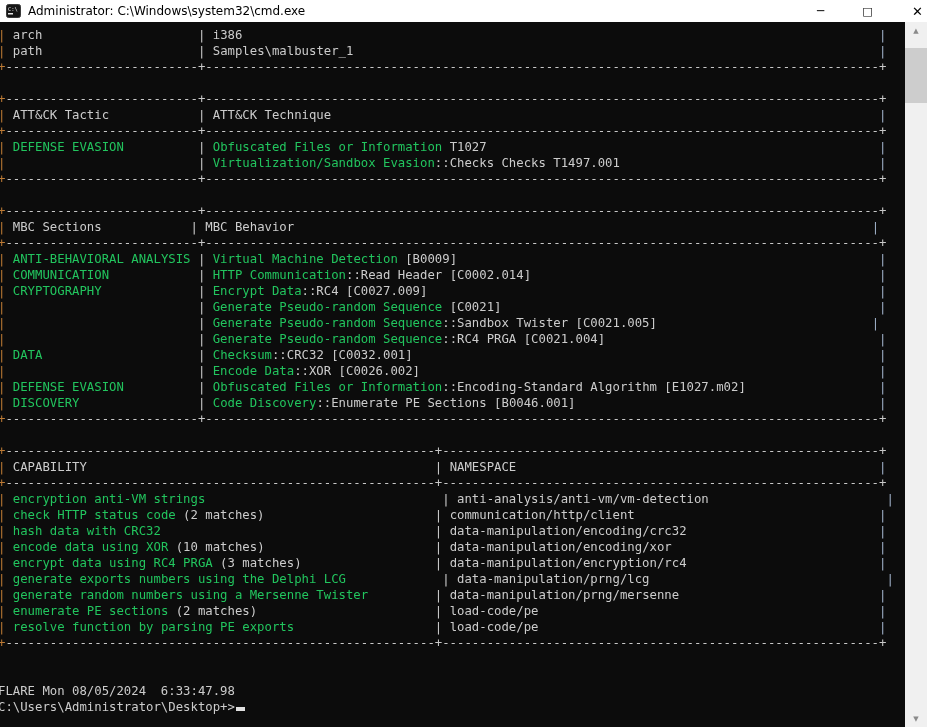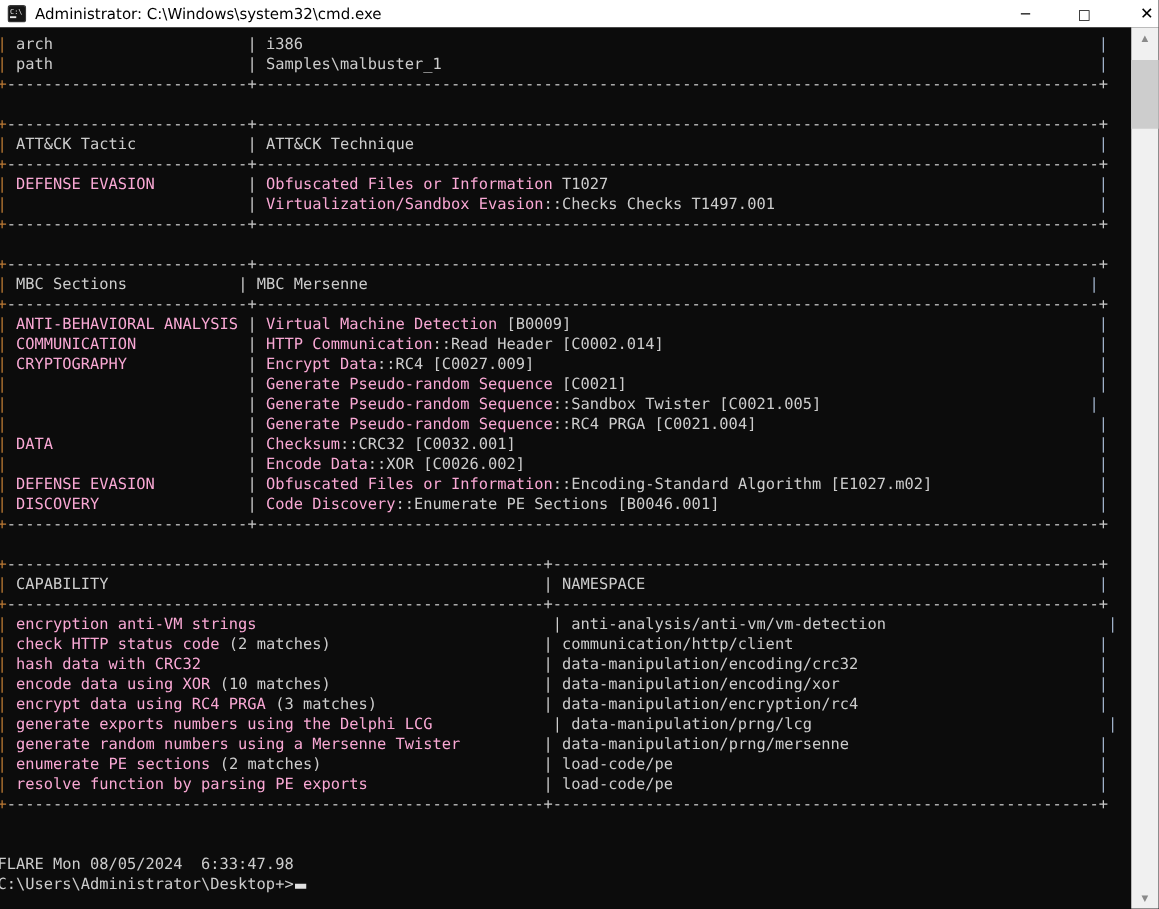--- a/index.html
+++ b/index.html
@@ -27,21 +27,21 @@
   .terminal{
     position:absolute;left:0;top:22px;width:905px;height:705px;
     background:#0c0c0c;overflow:hidden;
   }
   .term-pre{
     position:absolute;left:-2px;top:5px;
     font-family:"DejaVu Sans Mono",monospace;font-size:12.3px;
   }
   .tline{height:16px;line-height:16px;white-space:pre;}
   .c-w{color:#cccccc;}
-  .c-b{color:#f9a8d4;margin-top:44px;}
+  .c-b{color:#22c55e;margin-top:44px;}
   .c-o{color:#bc7a34;}
   .c-d{color:#c8c8c8;}
   .c-r{color:#9fb0c8;}
   .cursor{
     display:inline-block;width:9px;height:4px;background:#e0e0e0;
     margin-left:1px;vertical-align:baseline;
   }
   
   .scrollbar{
     position:absolute;left:905px;top:22px;width:22px;height:705px;
@@ -80,21 +80,21 @@
       <div class="tline"><span class="c-o">+</span><span class="c-d">--------------------------</span><span class="c-d">+</span><span class="c-d">-------------------------------------------------------------------------------------------</span><span class="c-d">+</span></div>
       <div class="tline"><span class="c-w"> </span></div>
       <div class="tline"><span class="c-o">+</span><span class="c-d">--------------------------</span><span class="c-d">+</span><span class="c-d">-------------------------------------------------------------------------------------------</span><span class="c-d">+</span></div>
       <div class="tline"><span class="c-o">|</span><span class="c-w"> </span><span class="c-w">ATT&amp;CK Tactic</span><span class="c-w">            </span><span class="c-w">|</span><span class="c-w"> </span><span class="c-w">ATT&amp;CK Technique</span><span class="c-w">                                                                          </span><span class="c-r">|</span></div>
       <div class="tline"><span class="c-o">+</span><span class="c-d">--------------------------</span><span class="c-d">+</span><span class="c-d">-------------------------------------------------------------------------------------------</span><span class="c-d">+</span></div>
       <div class="tline"><span class="c-o">|</span><span class="c-w"> </span><span class="c-b">DEFENSE EVASION</span><span class="c-w">          </span><span class="c-w">|</span><span class="c-w"> </span><span class="c-b">Obfuscated Files or Information</span><span class="c-w"> T1027</span><span class="c-w">                                                     </span><span class="c-r">|</span></div>
       <div class="tline"><span class="c-o">|</span><span class="c-w"> </span><span class="c-w">                         </span><span class="c-w">|</span><span class="c-w"> </span><span class="c-b">Virtualization/Sandbox Evasion</span><span class="c-w">::Checks Checks T1497.001</span><span class="c-w">                                   </span><span class="c-r">|</span></div>
       <div class="tline"><span class="c-o">+</span><span class="c-d">--------------------------</span><span class="c-d">+</span><span class="c-d">-------------------------------------------------------------------------------------------</span><span class="c-d">+</span></div>
       <div class="tline"><span class="c-w"> </span></div>
       <div class="tline"><span class="c-o">+</span><span class="c-d">--------------------------</span><span class="c-d">+</span><span class="c-d">-------------------------------------------------------------------------------------------</span><span class="c-d">+</span></div>
-      <div class="tline"><span class="c-o">|</span><span class="c-w"> </span><span class="c-w">MBC Sections</span><span class="c-w">            </span><span class="c-w">|</span><span class="c-w"> </span><span class="c-w">MBC Mersenne</span><span class="c-w">                                                                              </span><span class="c-r">|</span></div>
+      <div class="tline"><span class="c-o">|</span><span class="c-w"> </span><span class="c-w">MBC Sections</span><span class="c-w">            </span><span class="c-w">|</span><span class="c-w"> </span><span class="c-w">MBC Behavior</span><span class="c-w">                                                                              </span><span class="c-r">|</span></div>
       <div class="tline"><span class="c-o">+</span><span class="c-d">--------------------------</span><span class="c-d">+</span><span class="c-d">-------------------------------------------------------------------------------------------</span><span class="c-d">+</span></div>
       <div class="tline"><span class="c-o">|</span><span class="c-w"> </span><span class="c-b">ANTI-BEHAVIORAL ANALYSIS</span><span class="c-w"> </span><span class="c-w">|</span><span class="c-w"> </span><span class="c-b">Virtual Machine Detection</span><span class="c-w"> [B0009]</span><span class="c-w">                                                         </span><span class="c-r">|</span></div>
       <div class="tline"><span class="c-o">|</span><span class="c-w"> </span><span class="c-b">COMMUNICATION</span><span class="c-w">            </span><span class="c-w">|</span><span class="c-w"> </span><span class="c-b">HTTP Communication</span><span class="c-w">::Read Header [C0002.014]</span><span class="c-w">                                               </span><span class="c-r">|</span></div>
       <div class="tline"><span class="c-o">|</span><span class="c-w"> </span><span class="c-b">CRYPTOGRAPHY</span><span class="c-w">             </span><span class="c-w">|</span><span class="c-w"> </span><span class="c-b">Encrypt Data</span><span class="c-w">::RC4 [C0027.009]</span><span class="c-w">                                                             </span><span class="c-r">|</span></div>
       <div class="tline"><span class="c-o">|</span><span class="c-w"> </span><span class="c-w">                         </span><span class="c-w">|</span><span class="c-w"> </span><span class="c-b">Generate Pseudo-random Sequence</span><span class="c-w"> [C0021]</span><span class="c-w">                                                   </span><span class="c-r">|</span></div>
       <div class="tline"><span class="c-o">|</span><span class="c-w"> </span><span class="c-w">                         </span><span class="c-w">|</span><span class="c-w"> </span><span class="c-b">Generate Pseudo-random Sequence</span><span class="c-w">::Sandbox Twister [C0021.005]</span><span class="c-w">                             </span><span class="c-r">|</span></div>
       <div class="tline"><span class="c-o">|</span><span class="c-w"> </span><span class="c-w">                         </span><span class="c-w">|</span><span class="c-w"> </span><span class="c-b">Generate Pseudo-random Sequence</span><span class="c-w">::RC4 PRGA [C0021.004]</span><span class="c-w">                                     </span><span class="c-r">|</span></div>
       <div class="tline"><span class="c-o">|</span><span class="c-w"> </span><span class="c-b">DATA</span><span class="c-w">                     </span><span class="c-w">|</span><span class="c-w"> </span><span class="c-b">Checksum</span><span class="c-w">::CRC32 [C0032.001]</span><span class="c-w">                                                               </span><span class="c-r">|</span></div>
       <div class="tline"><span class="c-o">|</span><span class="c-w"> </span><span class="c-w">                         </span><span class="c-w">|</span><span class="c-w"> </span><span class="c-b">Encode Data</span><span class="c-w">::XOR [C0026.002]</span><span class="c-w">                                                              </span><span class="c-r">|</span></div>
       <div class="tline"><span class="c-o">|</span><span class="c-w"> </span><span class="c-b">DEFENSE EVASION</span><span class="c-w">          </span><span class="c-w">|</span><span class="c-w"> </span><span class="c-b">Obfuscated Files or Information</span><span class="c-w">::Encoding-Standard Algorithm [E1027.m02]</span><span class="c-w">                  </span><span class="c-r">|</span></div>

